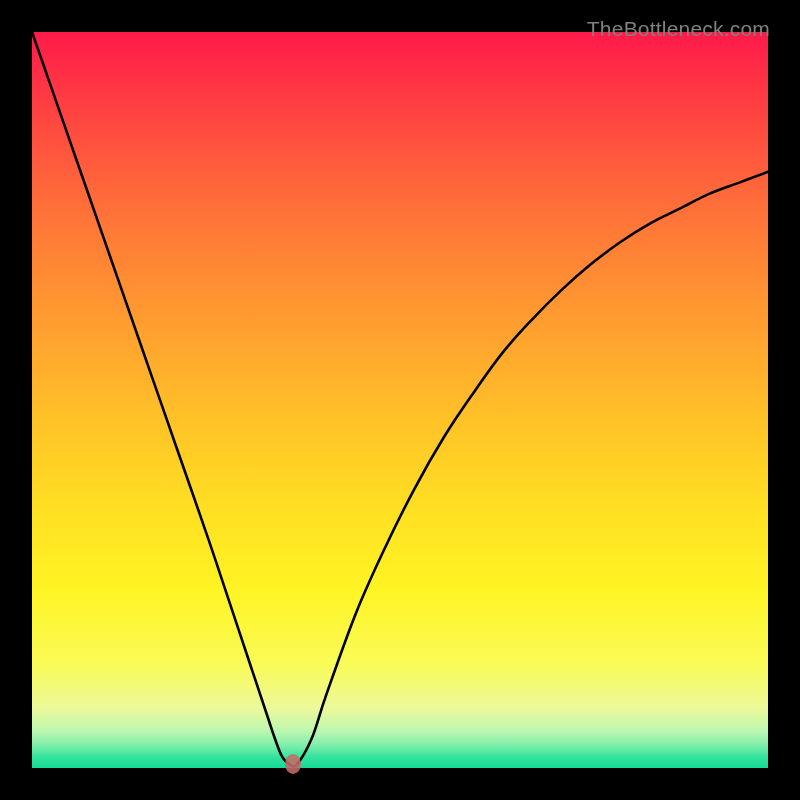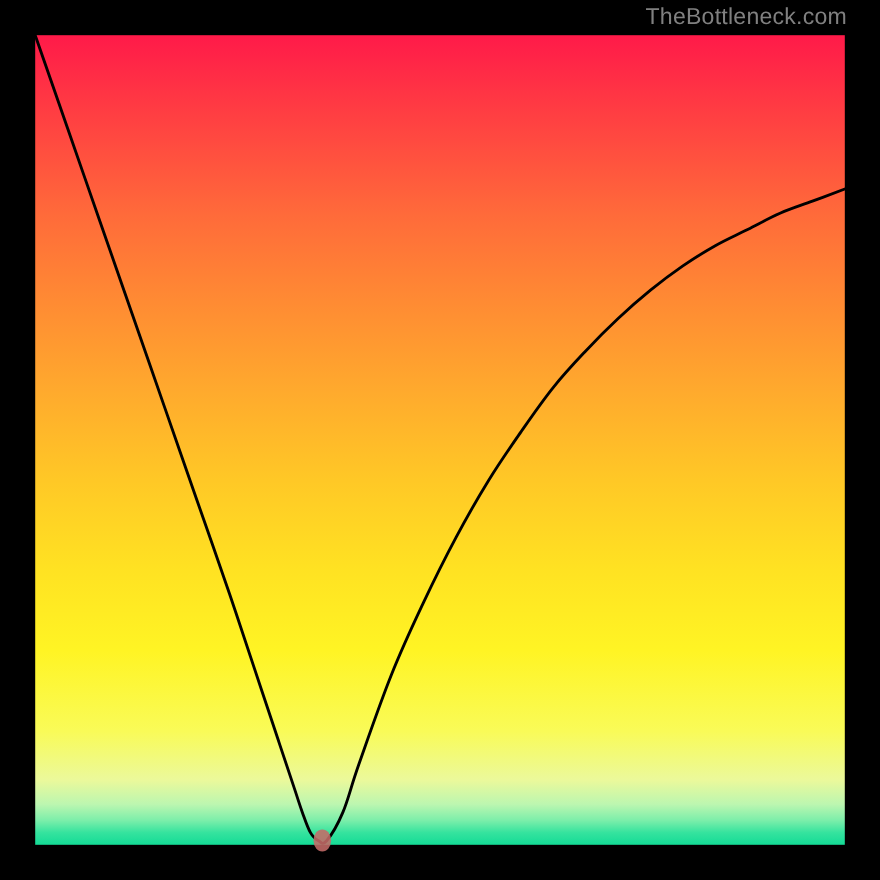--- a/index.html
+++ b/index.html
@@ -37,21 +37,21 @@
       #f9fb58 86%,
       #ebf99b 92%,
       #bcf6b0 95%,
       #7beeaa 97%,
       #35e39e 98.5%,
       #14db96 100%
     );
   }
   .watermark {
     position: absolute;
-    top: 4px;
+    top: 17px;
     right: 30px;
     color: #808080;
     font-size: 21px;
     font-weight: 500;
     letter-spacing: 0.2px;
   }
   .curve-svg {
     position: absolute;
     left: 32px;
     top: 32px;

